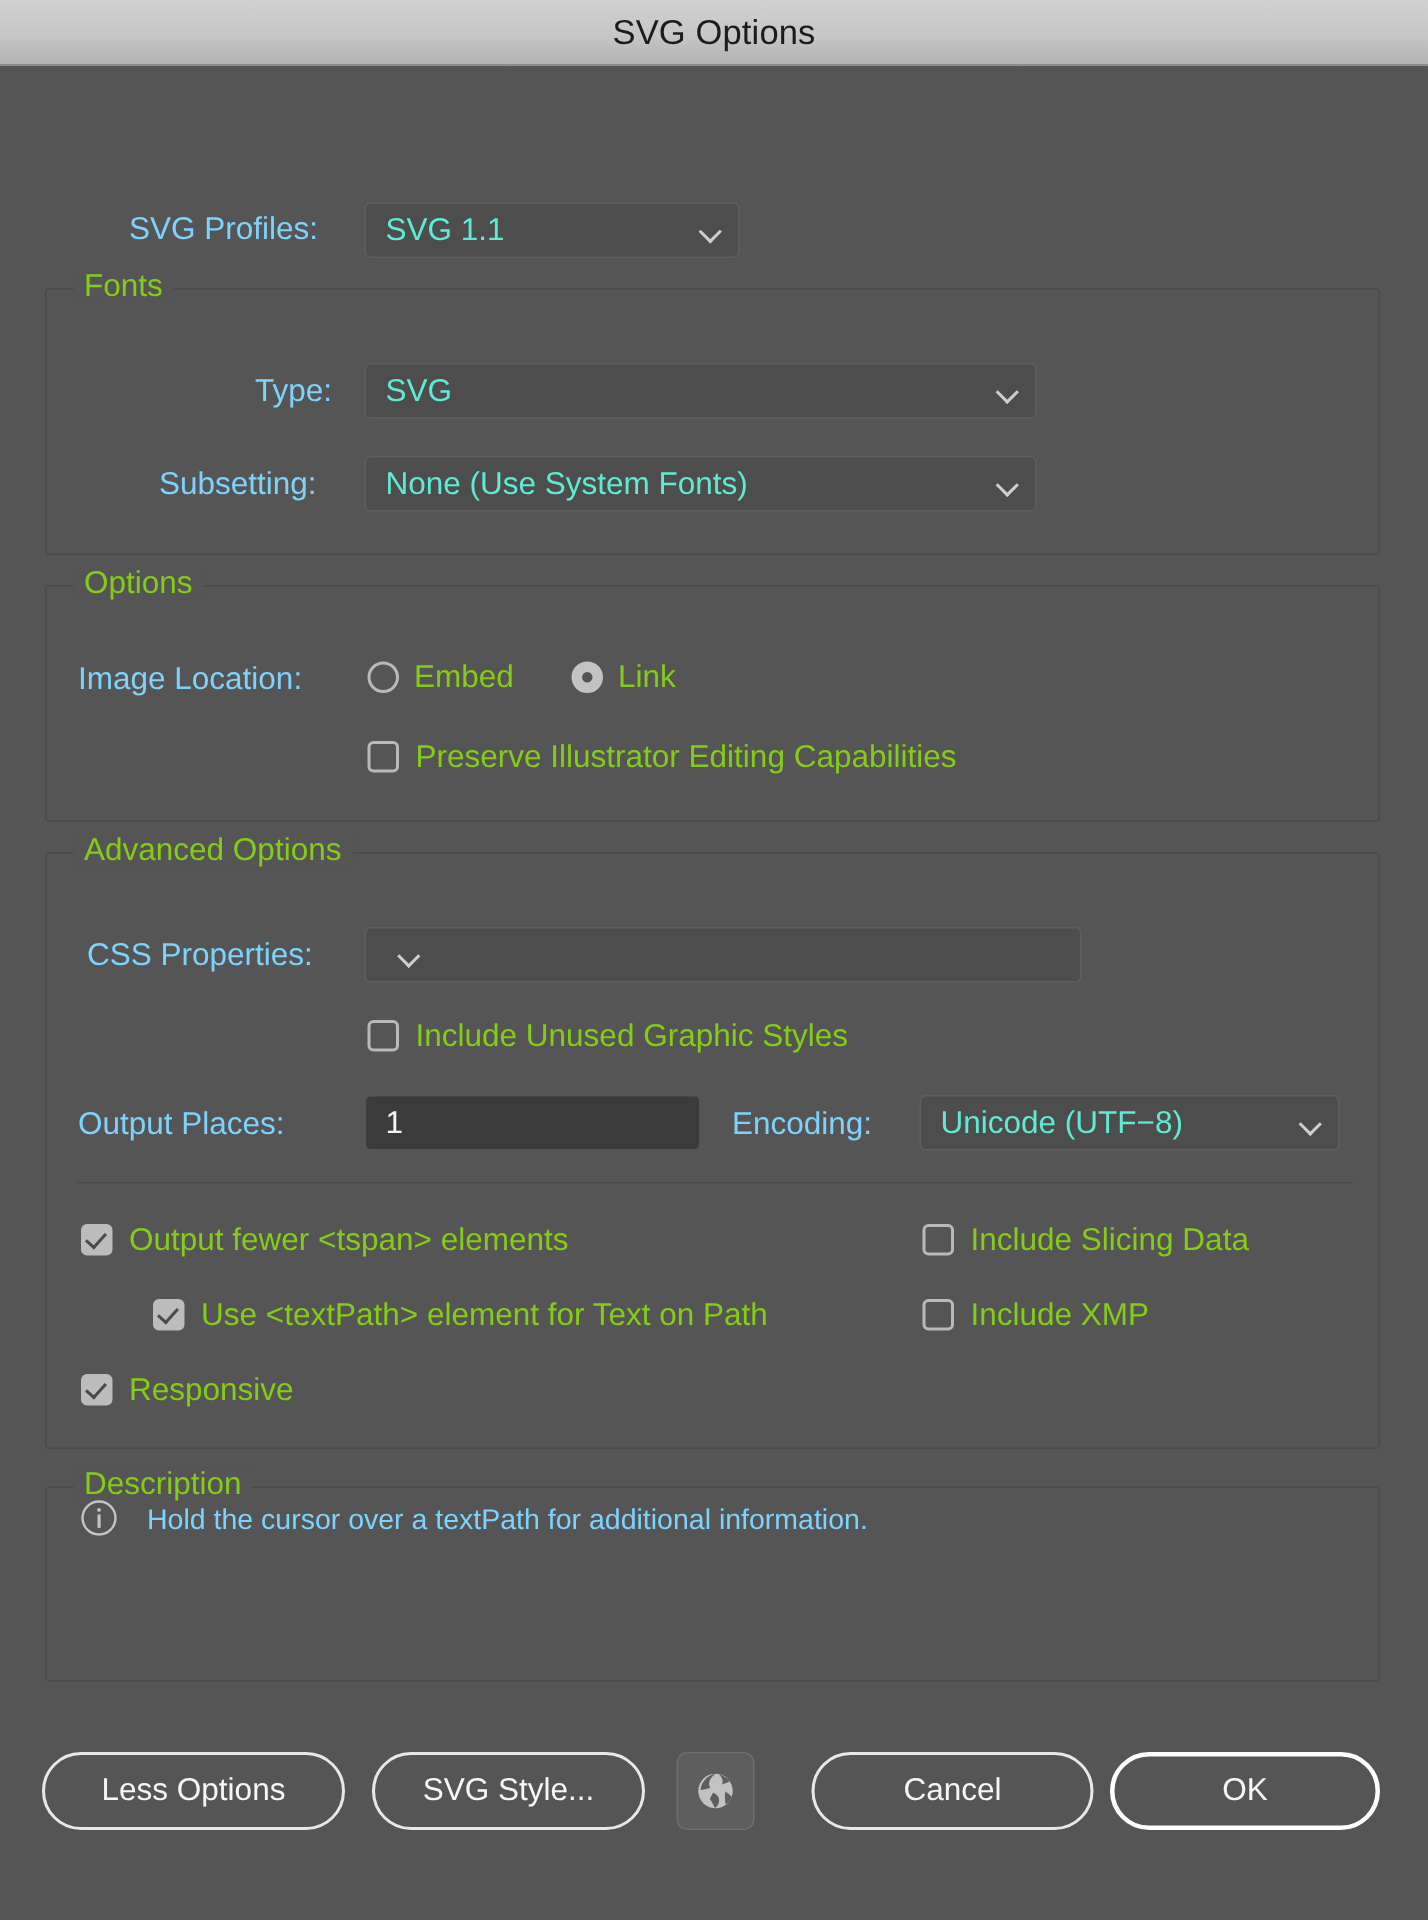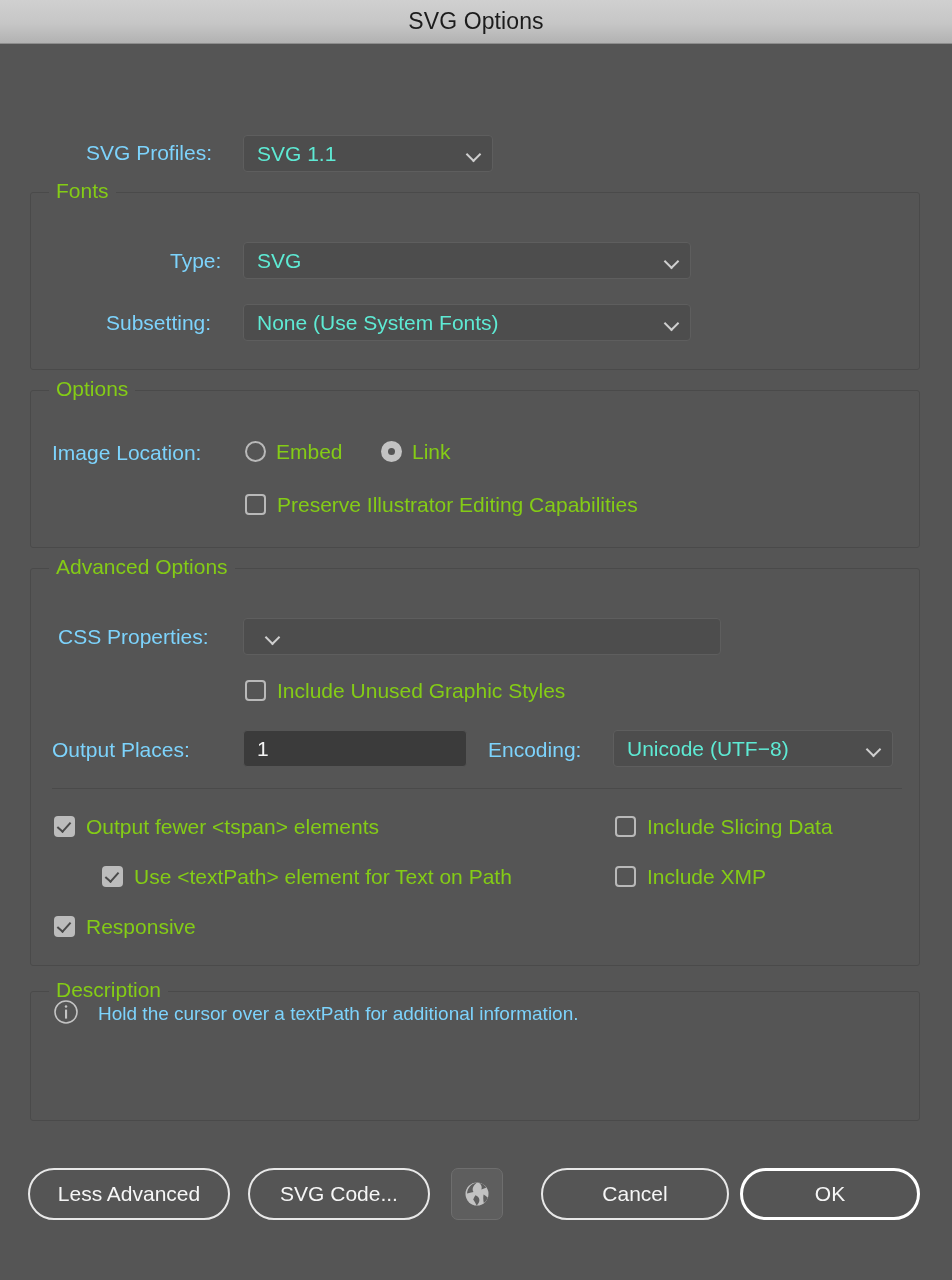--- a/index.html
+++ b/index.html
@@ -297,25 +297,25 @@
       <circle cx="13" cy="7.6" r="1.25" fill="#c4c4c4"></circle>
       <rect x="12" y="10.6" width="2.1" height="9" fill="#c4c4c4"></rect>
     </svg>
   </div>
 
   <div class="row" style="left:98px; top:960px;">
     <span class="lbl" style="font-size:19px;">Hold the cursor over a textPath for additional information.</span>
   </div>
 
   <div class="btn" style="left:28px; top:1124px; width:202px;">
-    <span>Less Advanced</span>
+    <span>Less Options</span>
   </div>
 
   <div class="btn" style="left:248px; top:1124px; width:182px;">
-    <span>SVG Code...</span>
+    <span>SVG Style...</span>
   </div>
 
   <div class="btn-icon" style="left:451px; top:1124px;">
     <svg width="28" height="28" viewBox="0 0 28 28">
       <circle cx="14" cy="14" r="11.5" fill="#c2c2c2"></circle>
       <path d="M14 2.5 C9.8 5.5 8.8 9.5 10.5 12 C8 12.6 6 13 4 13.4
                C4.6 7.6 8.7 3.4 14 2.5 Z" fill="#5e5e5e"></path>
       <path d="M16.2 3 C18.6 4.8 19.2 7.2 18.4 9.6 C20.2 9 22 8.3 23.4 7.6
                C21.8 5.3 19.2 3.5 16.2 3 Z" fill="#5e5e5e"></path>
       <path d="M12.4 15.2 C14.6 16 16.2 17.6 16.4 19.8 C16.6 22 15.4 24 13.6 25.4

